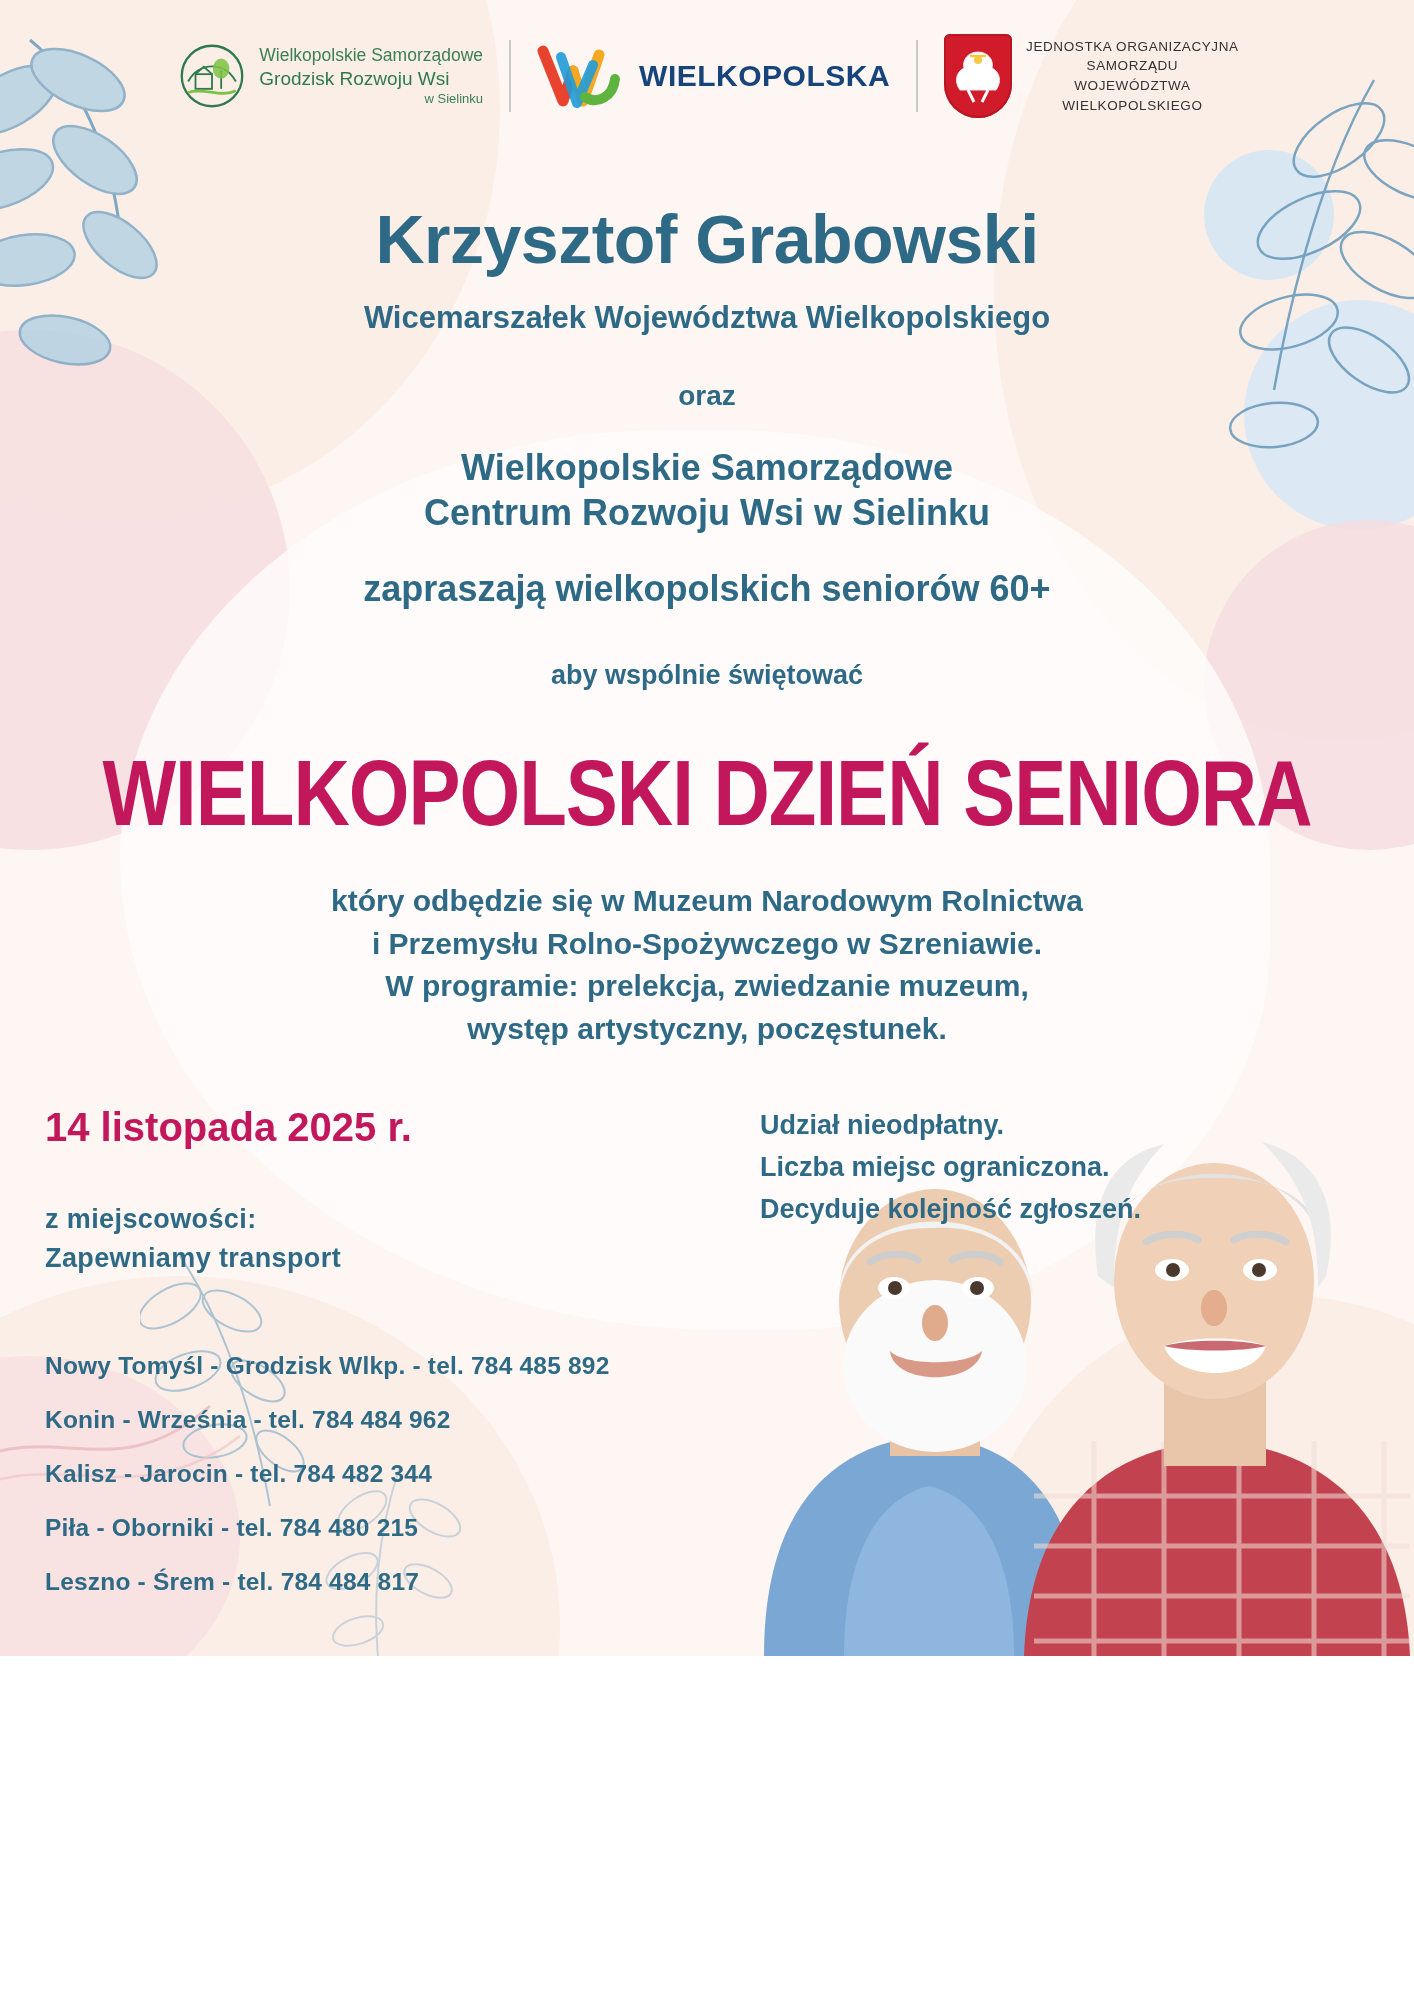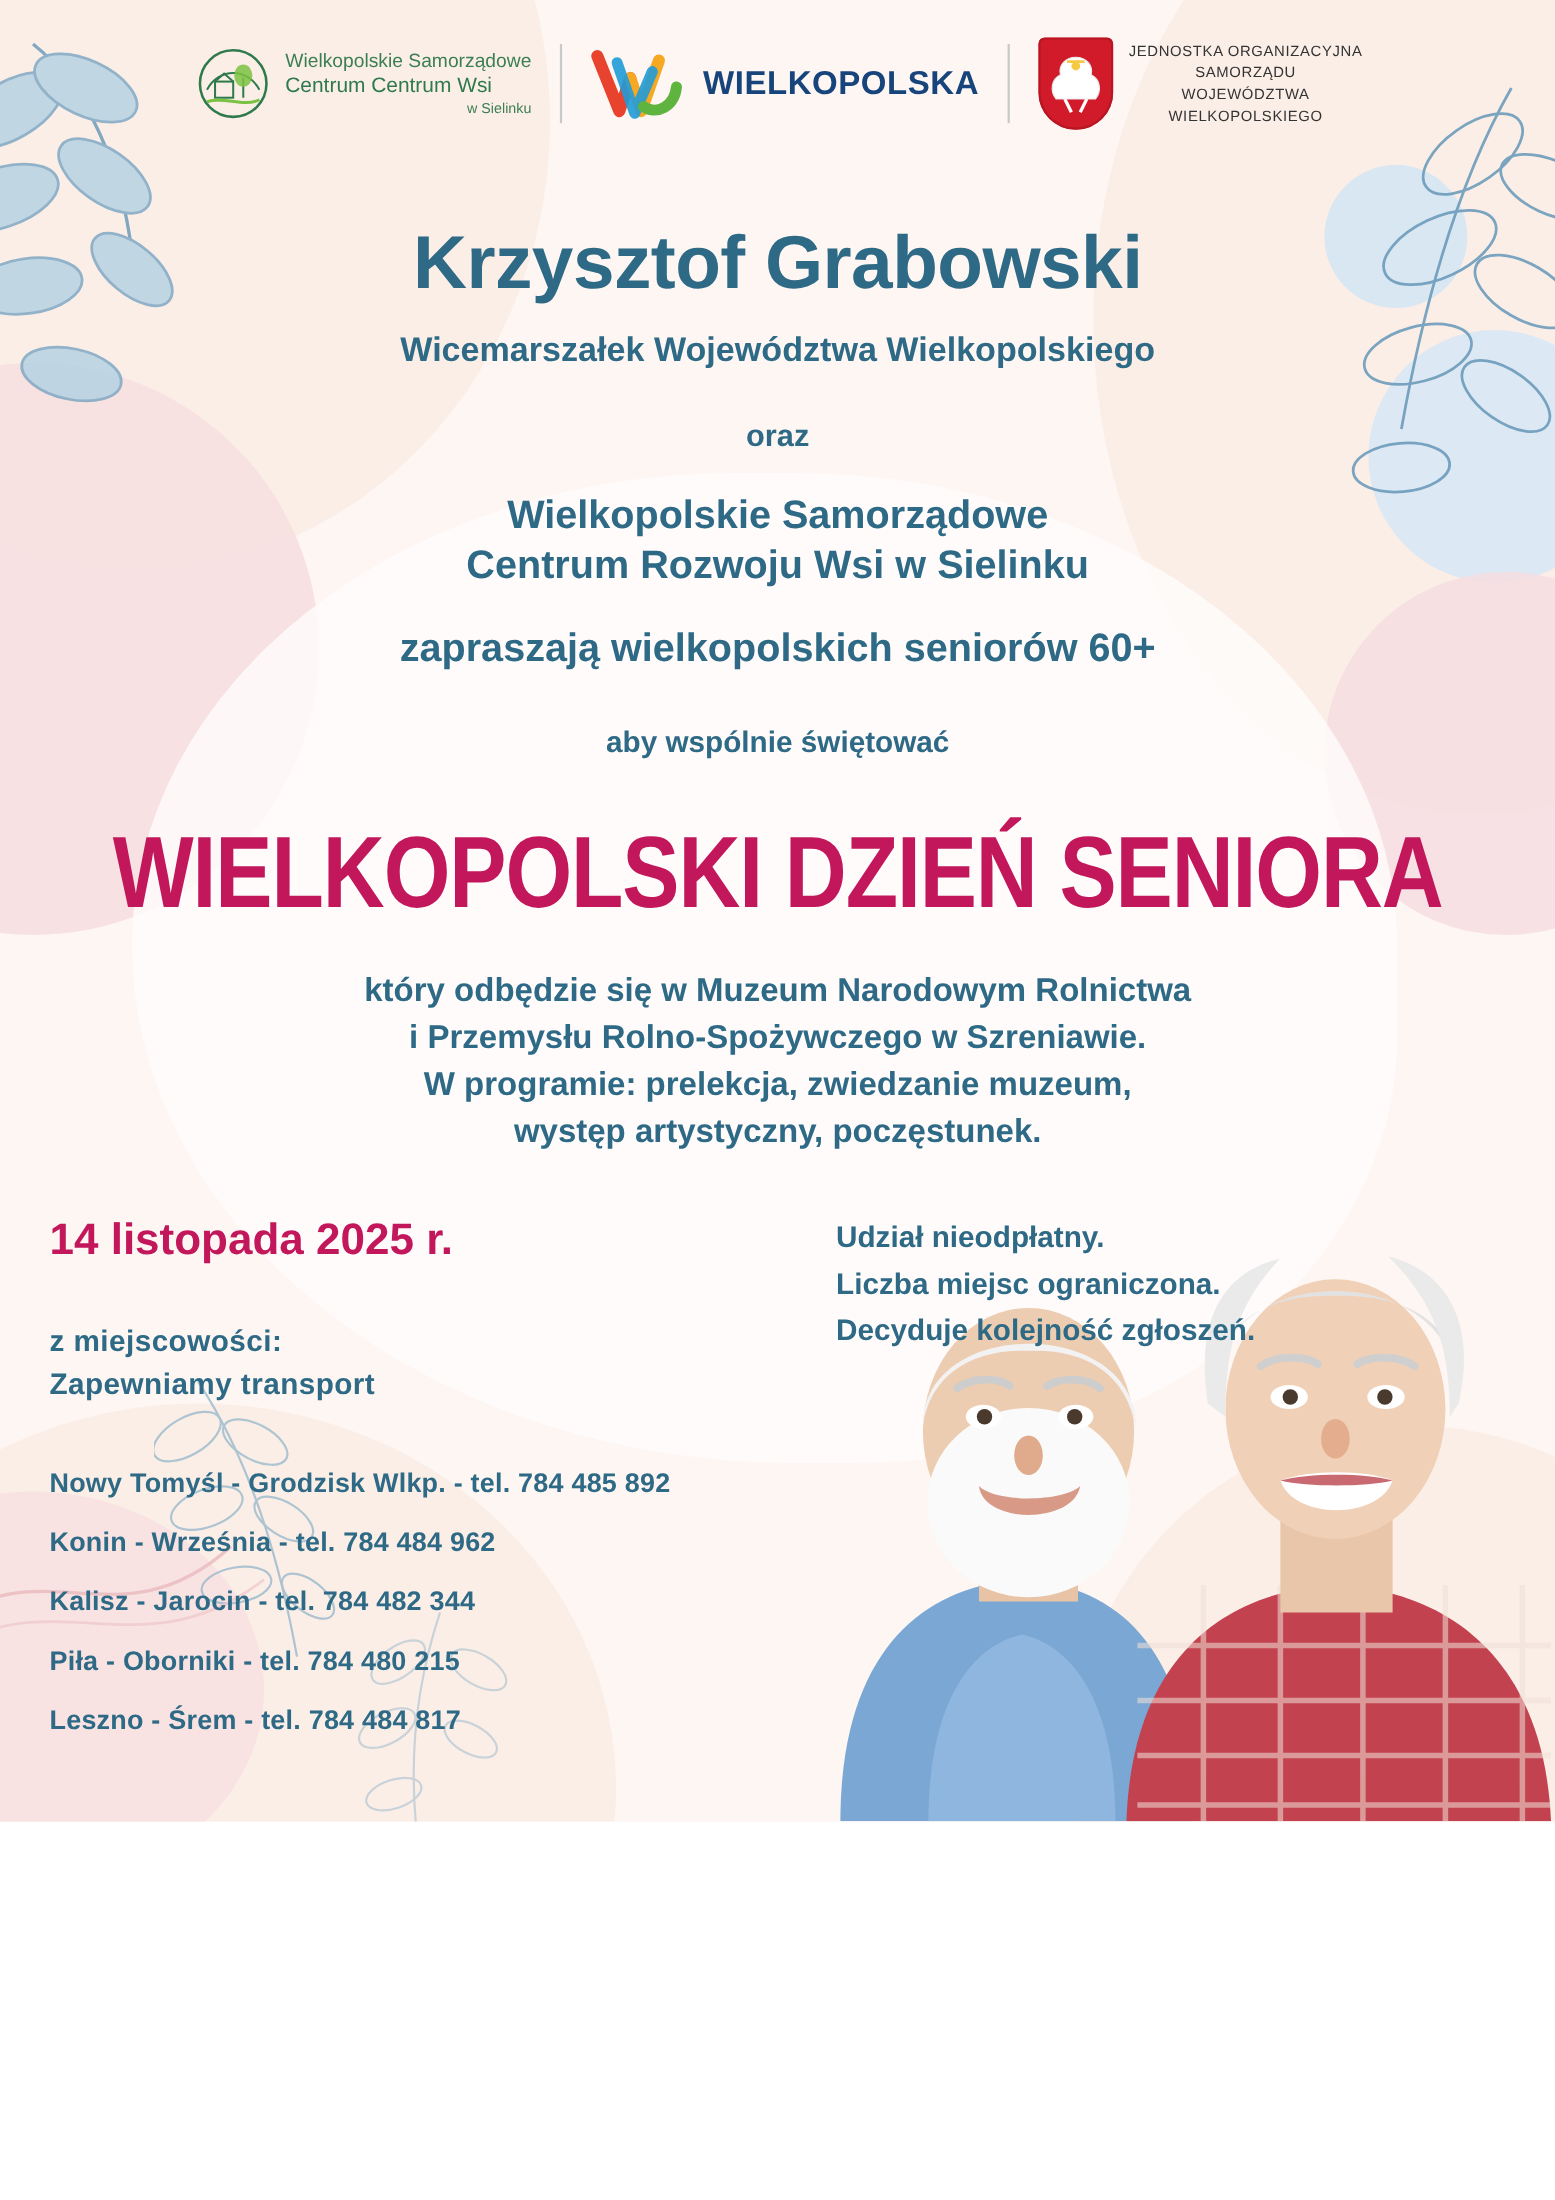--- a/index.html
+++ b/index.html
@@ -286,20 +286,21 @@
     position: absolute;
     left: 45px;
     top: 1335px;
     font-size: 24.5px;
     font-weight: bold;
     color: #2e6a86;
   }
   .routes .route {
     margin-bottom: 26px;
     letter-spacing: .2px;
+    margin-top: 17px;
   }
 
   
   .photo {
     position: absolute;
     right: 0;
     bottom: 0;
     width: 720px;
     height: 760px;
     z-index: 3;
@@ -383,21 +384,21 @@
         <circle cx="40" cy="36" r="33" fill="none" stroke="#2f7a4c" stroke-width="2.5"></circle>
         <path d="M14 42 C 26 20, 54 20, 66 42" fill="none" stroke="#2f7a4c" stroke-width="2"></path>
         <rect x="22" y="34" width="18" height="16" fill="none" stroke="#2f7a4c" stroke-width="2"></rect>
         <path d="M22 34 L31 26 L40 34" fill="none" stroke="#2f7a4c" stroke-width="2"></path>
         <path d="M50 50 L50 30" stroke="#2f7a4c" stroke-width="2"></path>
         <ellipse cx="50" cy="28" rx="9" ry="11" fill="#7cc242" opacity=".85"></ellipse>
         <path d="M14 54 C 30 48, 50 60, 66 52" fill="none" stroke="#7cc242" stroke-width="3"></path>
       </svg>
       <div class="wscrw-text">
         <div class="l1">Wielkopolskie Samorządowe</div>
-        <div class="l2">Centrum Centrum Wsi</div>
+        <div class="l2">Grodzisk Rozwoju Wsi</div>
         <div class="l3">w Sielinku</div>
       </div>
     </div>
 
     <div class="logo-divider"></div>
 
     <div class="logo-block wlkp">
       <svg width="86" height="70" viewBox="0 0 86 70">
         <path d="M6 10 L26 60 L36 30" stroke="#e8432f" stroke-width="11" fill="none" stroke-linecap="round" stroke-linejoin="round"></path>
         <path d="M36 30 L46 60 L62 14" stroke="#f7a823" stroke-width="11" fill="none" stroke-linecap="round" stroke-linejoin="round"></path>

